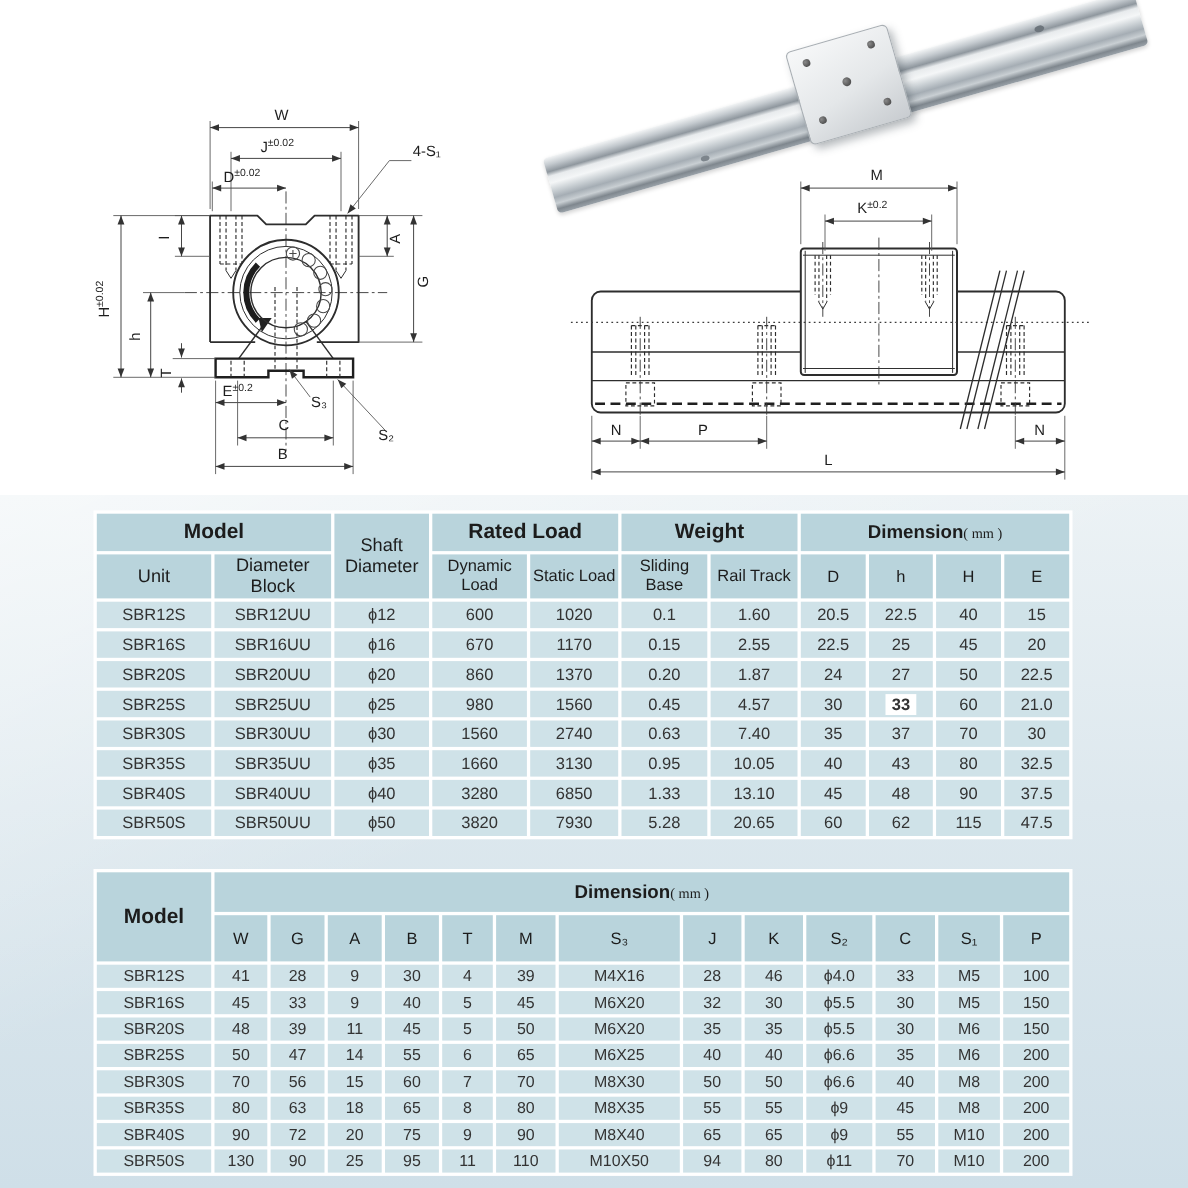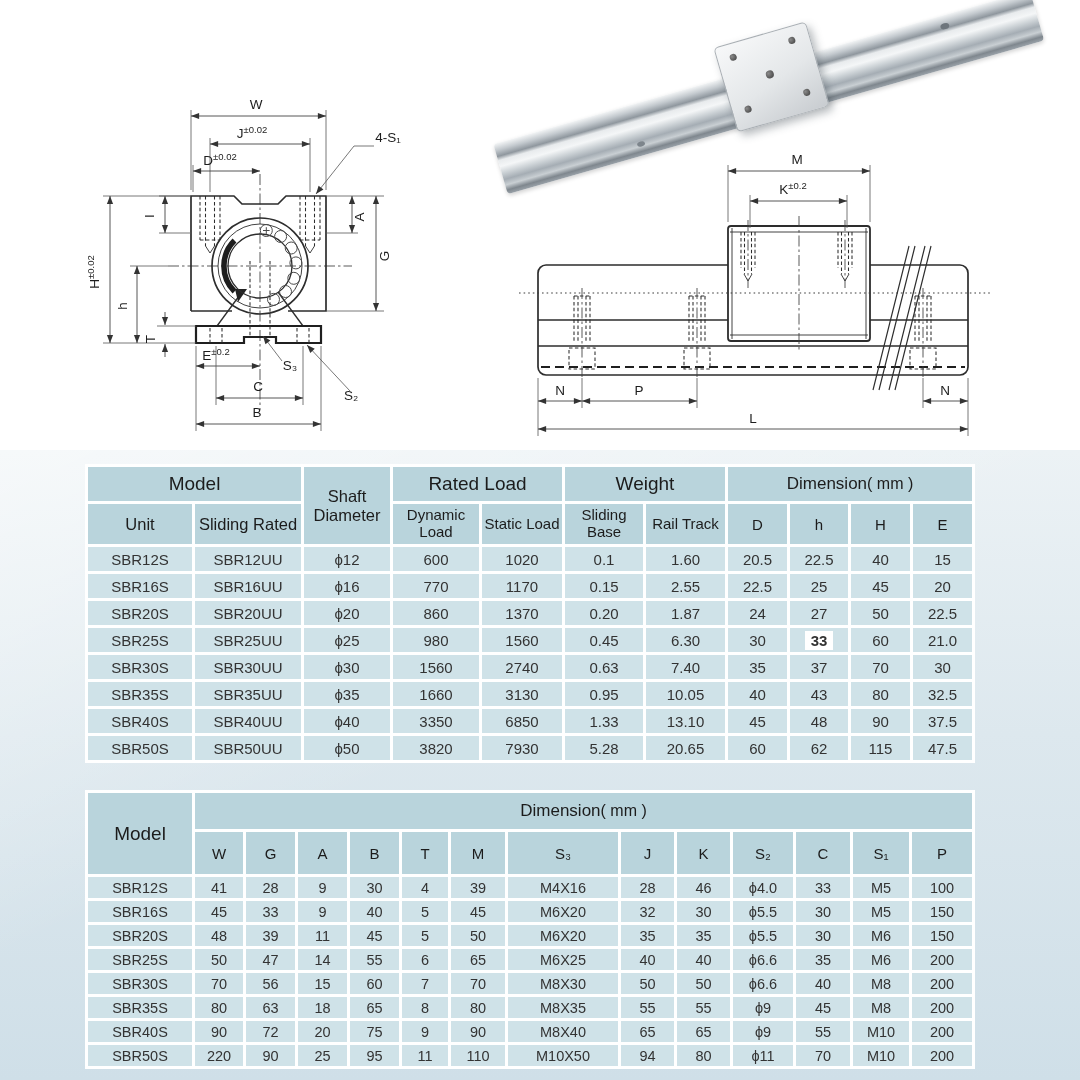--- a/index.html
+++ b/index.html
@@ -13,25 +13,25 @@
   
   table{border-collapse:separate;border-spacing:3px;position:absolute;
         background:var(--table-gap);table-layout:fixed;}
   #t1{left:85px;top:464px;}
   #t2{left:85px;top:790px;}
   th,td{background:var(--data-cell);text-align:center;vertical-align:middle;
         padding:0;overflow:hidden;}
   th{background:var(--header-cell);font-weight:normal;color:var(--text-dark);}
   td{font-size:15px;color:var(--text-cell);}
   #t2 td{font-size:14.5px;}
-  .gh{font-size:19px;}
+  .gh{font-size:19px;font-weight:bold;}
   .sh{font-size:15px;line-height:1.12;}
   .mh{font-size:16.5px;line-height:1.15;}
   .lh{font-size:15px;}
-  .unit-small{font-size:16px;}
+  .unit-small{font-size:13px;font-family:Liberation Serif, serif;}
   .patch{background:#fff;padding:1px 6px;font-weight:bold;display:inline-block;}
   
   #svg-block{position:absolute;left:58px;top:76px;}
   #svg-rail{position:absolute;left:505px;top:138px;}
   .o{fill:none;stroke:var(--line);stroke-width:1.7;stroke-linejoin:round;}
   .o1{fill:none;stroke:var(--line);stroke-width:1.3;}
   .o2{fill:none;stroke:#1f1f1f;stroke-width:2.2;}
   .t{fill:none;stroke:var(--line);stroke-width:.9;}
   .blk{fill:#fff;stroke:var(--line);stroke-width:1.8;}
   .dash{fill:none;stroke:var(--line);stroke-width:1.05;stroke-dasharray:3.5 2.4;}
@@ -297,21 +297,21 @@
   <thead>
     <tr style="height:34px">
       <th colspan="2" class="gh">Model</th>
       <th rowspan="2" class="mh">Shaft Diameter</th>
       <th colspan="2" class="gh">Rated Load</th>
       <th colspan="2" class="gh">Weight</th>
       <th colspan="4"><span class="gh" style="font-size:17px">Dimension</span><span class="unit-small">( mm )</span></th>
     </tr>
     <tr style="height:40px">
       <th class="mh">Unit</th>
-      <th class="mh">Sliding Rated</th>
+      <th class="mh">Diameter Block</th>
       <th class="sh">Dynamic Load</th>
       <th class="sh">Static Load</th>
       <th class="sh">Sliding Base</th>
       <th class="sh">Rail Track</th>
       <th class="lh">D</th>
       <th class="lh">h</th>
       <th class="lh">H</th>
       <th class="lh">E</th>
     </tr>
   </thead>
@@ -326,21 +326,21 @@
         <td>1.60</td>
         <td>20.5</td>
         <td>22.5</td>
         <td>40</td>
         <td>15</td>
       </tr>
       <tr style="height: 24px;">
         <td>SBR16S</td>
         <td>SBR16UU</td>
         <td>ϕ16</td>
-        <td>770</td>
+        <td>670</td>
         <td>1170</td>
         <td>0.15</td>
         <td>2.55</td>
         <td>22.5</td>
         <td>25</td>
         <td>45</td>
         <td>20</td>
       </tr>
       <tr style="height: 24px;">
         <td>SBR20S</td>
@@ -355,21 +355,21 @@
         <td>50</td>
         <td>22.5</td>
       </tr>
       <tr style="height: 24px;">
         <td>SBR25S</td>
         <td>SBR25UU</td>
         <td>ϕ25</td>
         <td>980</td>
         <td>1560</td>
         <td>0.45</td>
-        <td>6.30</td>
+        <td>4.57</td>
         <td>30</td>
         <td><span class="patch">33</span></td>
         <td>60</td>
         <td>21.0</td>
       </tr>
       <tr style="height: 24px;">
         <td>SBR30S</td>
         <td>SBR30UU</td>
         <td>ϕ30</td>
         <td>1560</td>
@@ -391,21 +391,21 @@
         <td>10.05</td>
         <td>40</td>
         <td>43</td>
         <td>80</td>
         <td>32.5</td>
       </tr>
       <tr style="height: 24px;">
         <td>SBR40S</td>
         <td>SBR40UU</td>
         <td>ϕ40</td>
-        <td>3350</td>
+        <td>3280</td>
         <td>6850</td>
         <td>1.33</td>
         <td>13.10</td>
         <td>45</td>
         <td>48</td>
         <td>90</td>
         <td>37.5</td>
       </tr>
       <tr style="height: 24px;">
         <td>SBR50S</td>
@@ -569,21 +569,21 @@
         <td>M8X40</td>
         <td>65</td>
         <td>65</td>
         <td>ϕ9</td>
         <td>55</td>
         <td>M10</td>
         <td>200</td>
       </tr>
       <tr style="height: 21px;">
         <td>SBR50S</td>
-        <td>220</td>
+        <td>130</td>
         <td>90</td>
         <td>25</td>
         <td>95</td>
         <td>11</td>
         <td>110</td>
         <td>M10X50</td>
         <td>94</td>
         <td>80</td>
         <td>ϕ11</td>
         <td>70</td>

